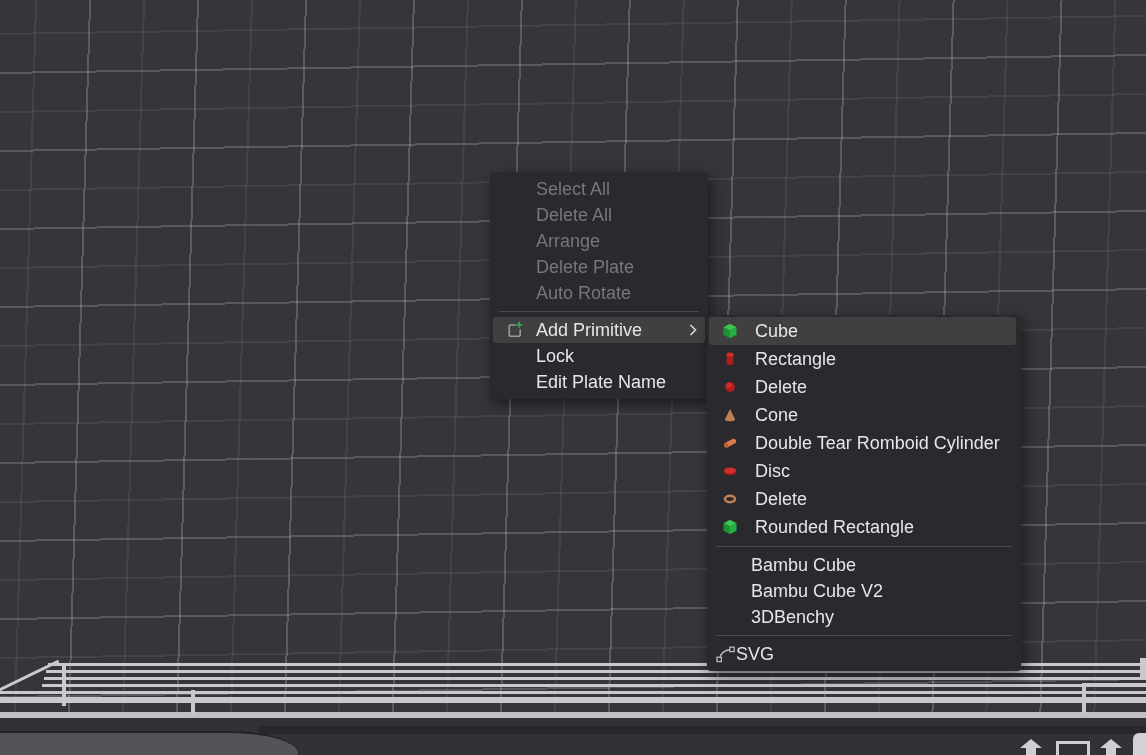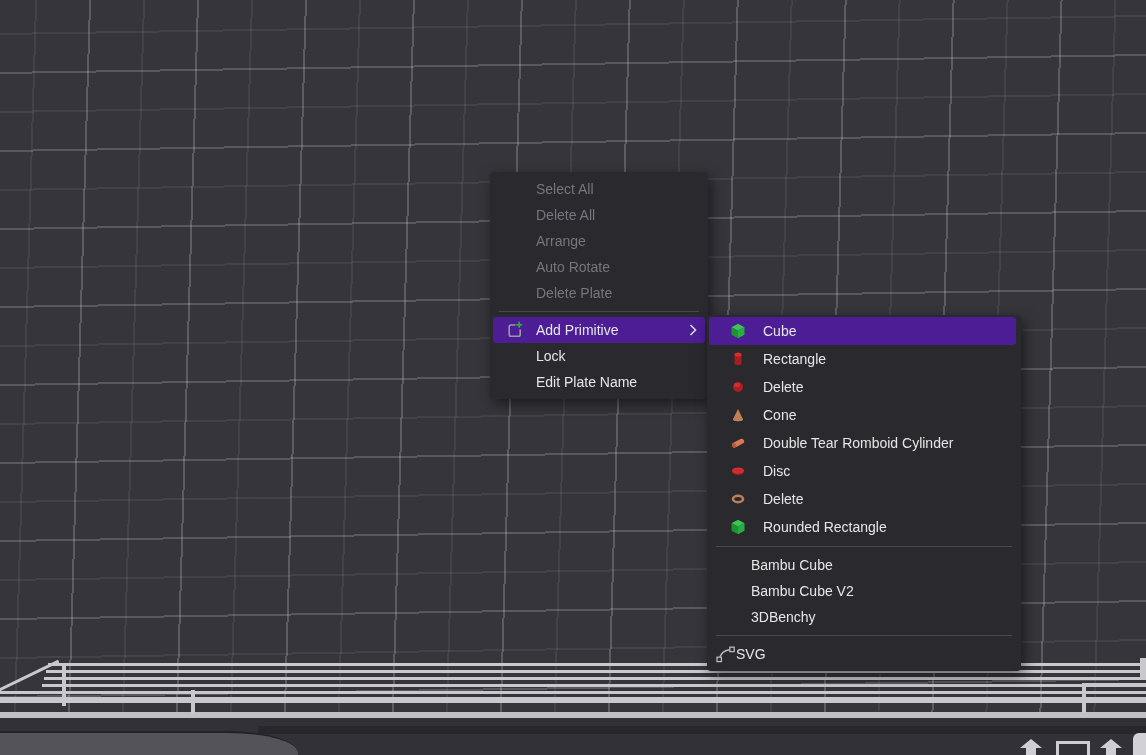--- a/index.html
+++ b/index.html
@@ -30,34 +30,34 @@
   .logo{position:absolute;top:5px;}
   .hot-group{position:absolute;left:552px;top:3px;display:flex;align-items:center;}
   .hot-text{font-size:15px;font-weight:bold;letter-spacing:5px;color:#3c3b41;margin-left:11px;
             font-family:"DejaVu Sans",sans-serif;}
   .plate-square{position:absolute;left:1056px;top:741px;width:28px;height:16px;
                 border:3px solid #cfced3;}
   .arrow-icon{position:absolute;top:739px;}
   .corner-right{position:absolute;left:1133px;top:733px;width:13px;height:22px;background:#d2d1d5;
                 border-top-left-radius:6px;}
   
-  .menu{position:absolute;background:#2a292e;border-radius:4px;color:#e6e6e8;font-size:14px;
+  .menu{position:absolute;background:#2a292e;border-radius:4px;color:#e6e6e8;font-size:18px;
         box-shadow:3px 5px 14px rgba(0,0,0,0.5);z-index:10;}
   .main-menu{left:490px;top:172px;width:218px;padding:4px 0;}
   .sub-menu{left:707px;top:315px;width:314px;padding:2px 0 4px;}
   .row{display:flex;align-items:center;margin:0 3px;border-radius:3px;white-space:nowrap;}
   .main-row{height:26px;padding-left:43px;}
   .main-row.icon-row{padding-left:0;}
   .disabled{color:#77767c;}
   .sep{height:1px;background:#4a494f;margin:5px 9px;}
-  .hl{background:#4c1d95;}
+  .hl{background:#404040;}
   .mi-icon{width:43px;display:flex;justify-content:center;align-items:center;}
   .mi-label{flex:1;}
   .mi-chevron{display:flex;margin-right:8px;}
-  .sub-row{height:28px;margin:0 5px 0 2px;padding-left:12px;}
+  .sub-row{height:28px;margin:0 5px 0 2px;padding-left:4px;}
   .sub-icon{width:16px;height:16px;margin-left:9px;display:flex;}
   .sub-label{margin-left:17px;}
   .model-row{height:26px;padding-left:42px;margin:0 5px 0 2px;text-align:right;}
   .svg-row{height:26px;margin:0 5px 0 2px;}
   .svg-icon{width:20px;height:17px;margin-left:7px;display:flex;}
   .svg-label{margin-left:0;}
 </style>
 </head>
 <body>
 
@@ -125,24 +125,24 @@
     <div class="row main-row disabled">
       <span>Select All</span>
       </div>
     <div class="row main-row disabled">
       <span>Delete All</span>
       </div>
     <div class="row main-row disabled">
       <span>Arrange</span>
       </div>
     <div class="row main-row disabled">
+      <span>Delete Plate</span>
+      </div>
+    <div class="row main-row disabled">
       <span>Auto Rotate</span>
-      </div>
-    <div class="row main-row disabled">
-      <span>Delete Plate</span>
       </div>
     <div class="sep"></div>
     <div class="row main-row icon-row hl">
       <span class="mi-icon">
         <svg width="19" height="19" viewBox="0 0 19 19">
           <path d="M10.5 4 H6 Q4.2 4 4.2 5.8 V13.4 Q4.2 15.2 6 15.2 H13.4 Q15.2 15.2 15.2 13.4 V8.6" fill="none" stroke="#9b9aa1" stroke-width="1.6"></path>
           <path d="M14.2 0.8 V6.8 M11.2 3.8 H17.2" stroke="#2ea84a" stroke-width="1.8" fill="none"></path>
         </svg>
       </span>
       <span class="mi-label">Add Primitive</span>

